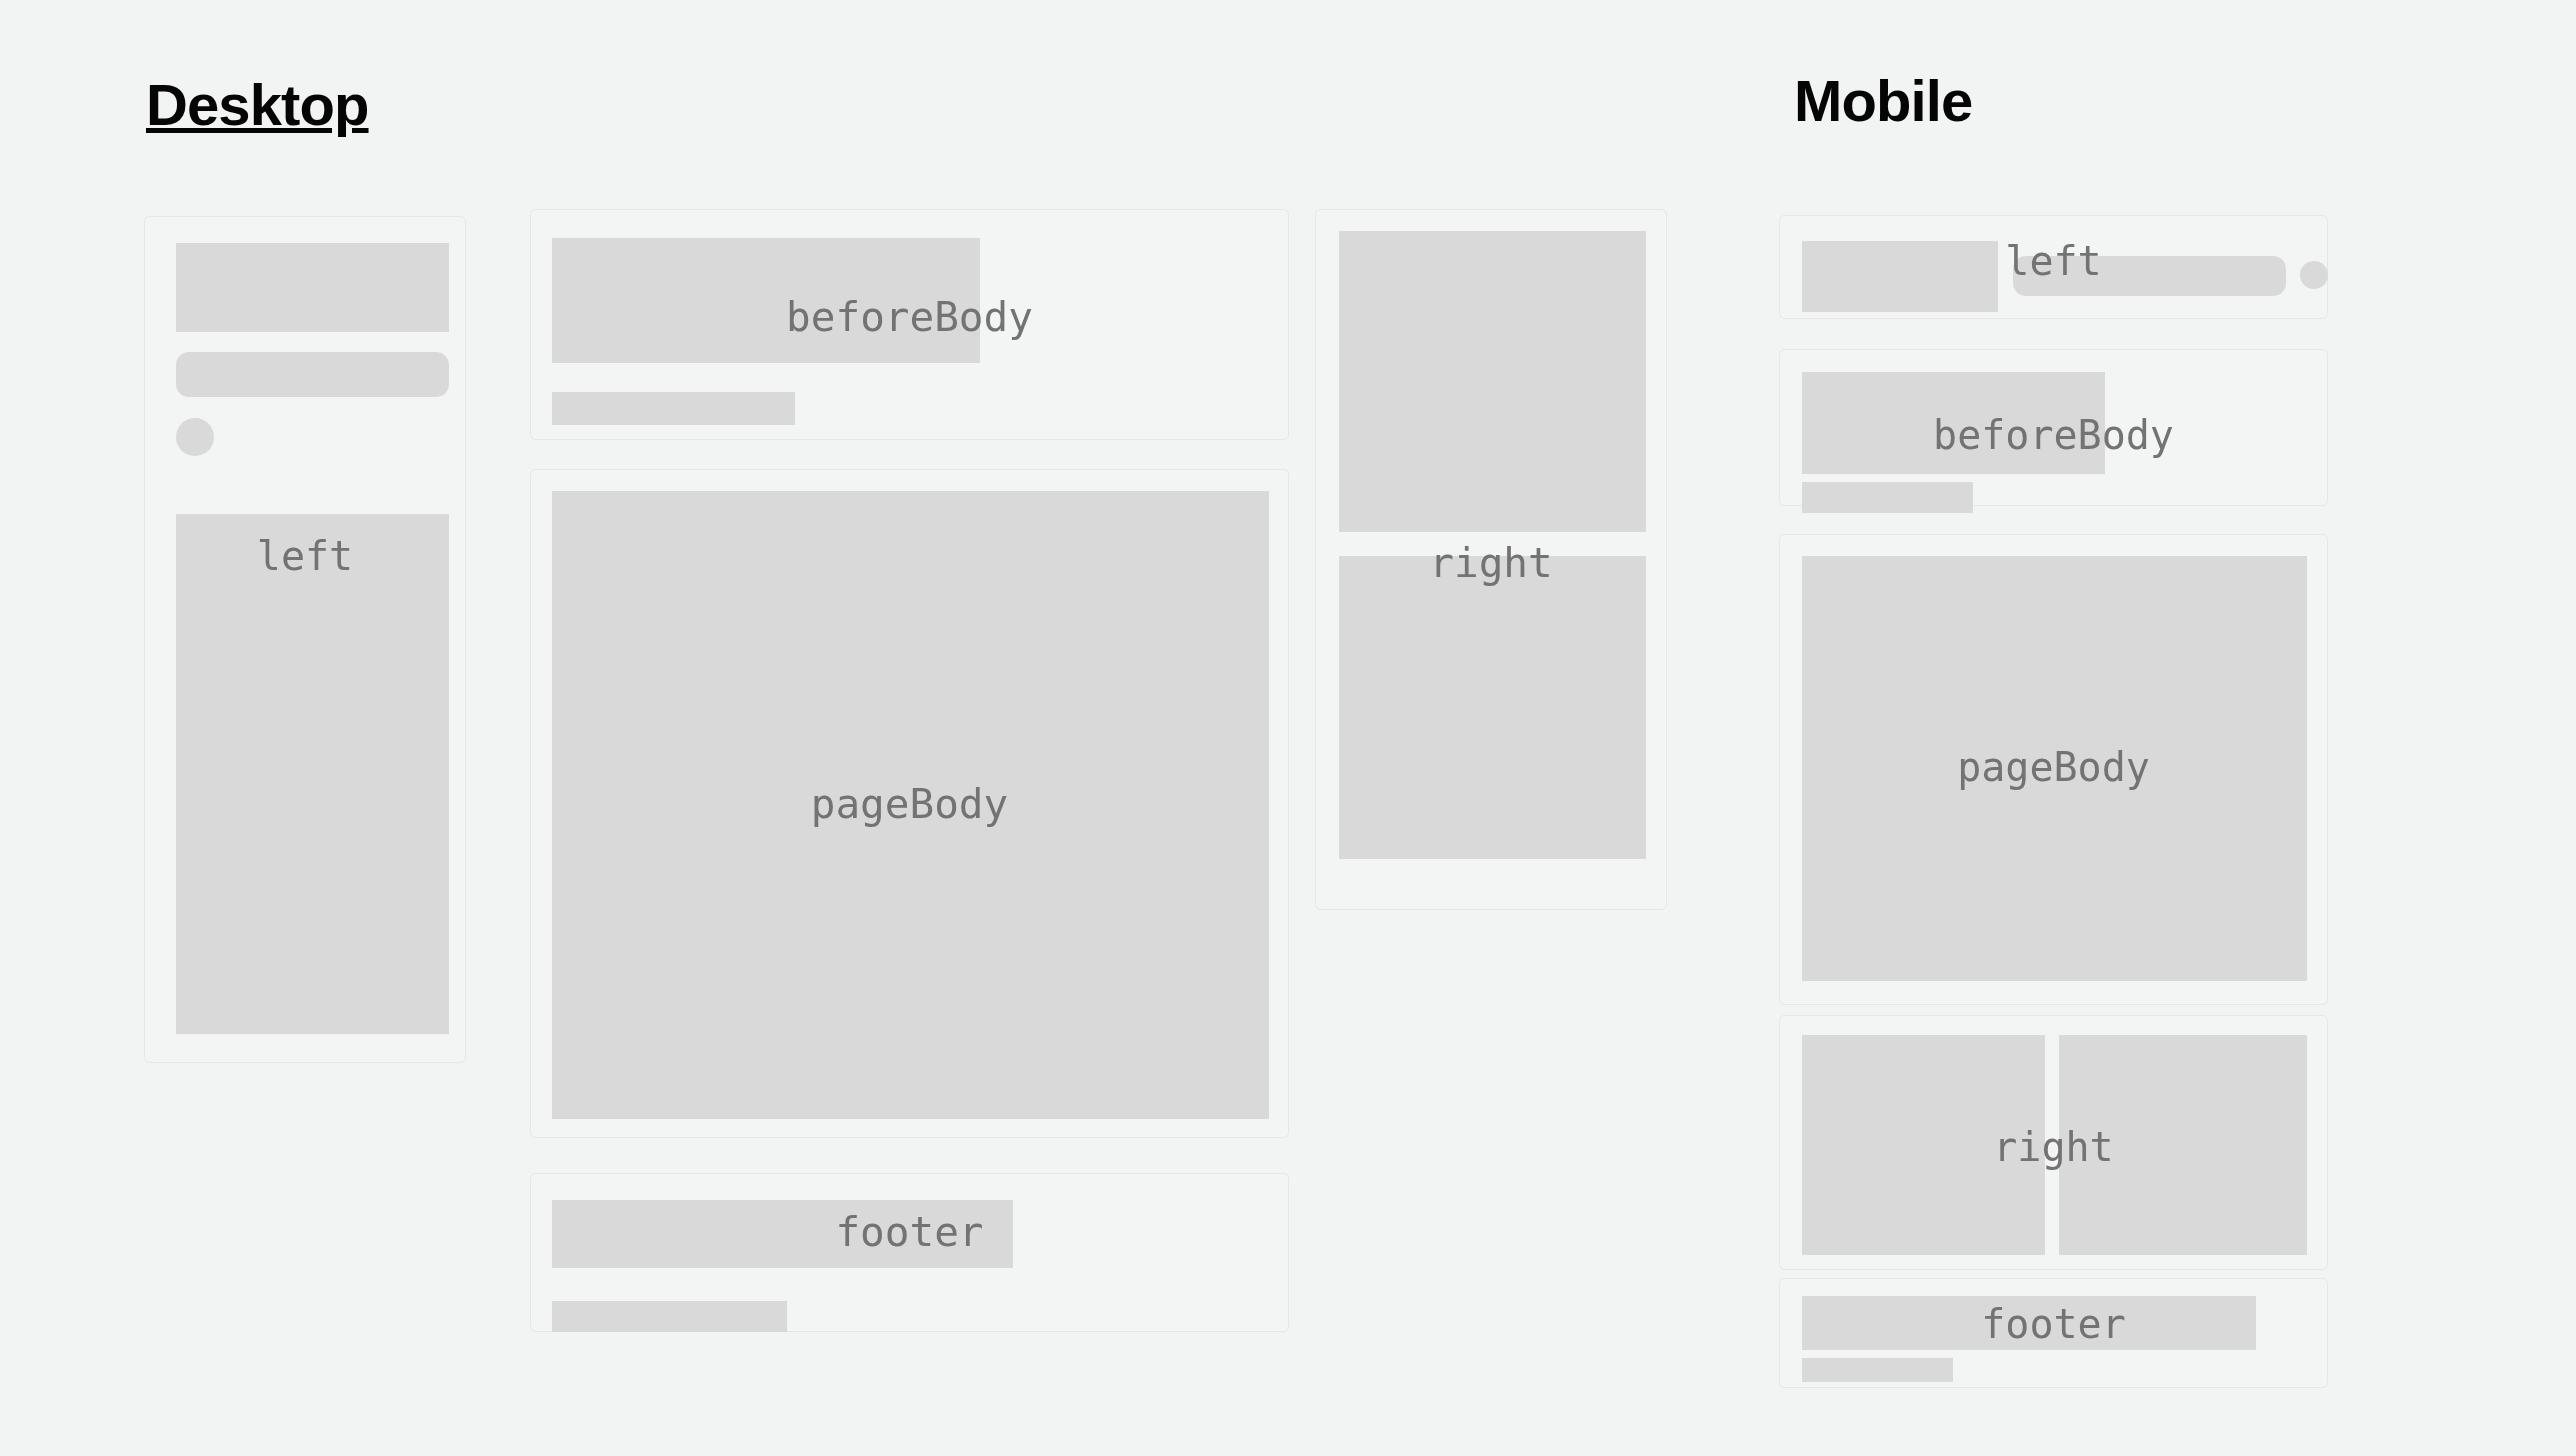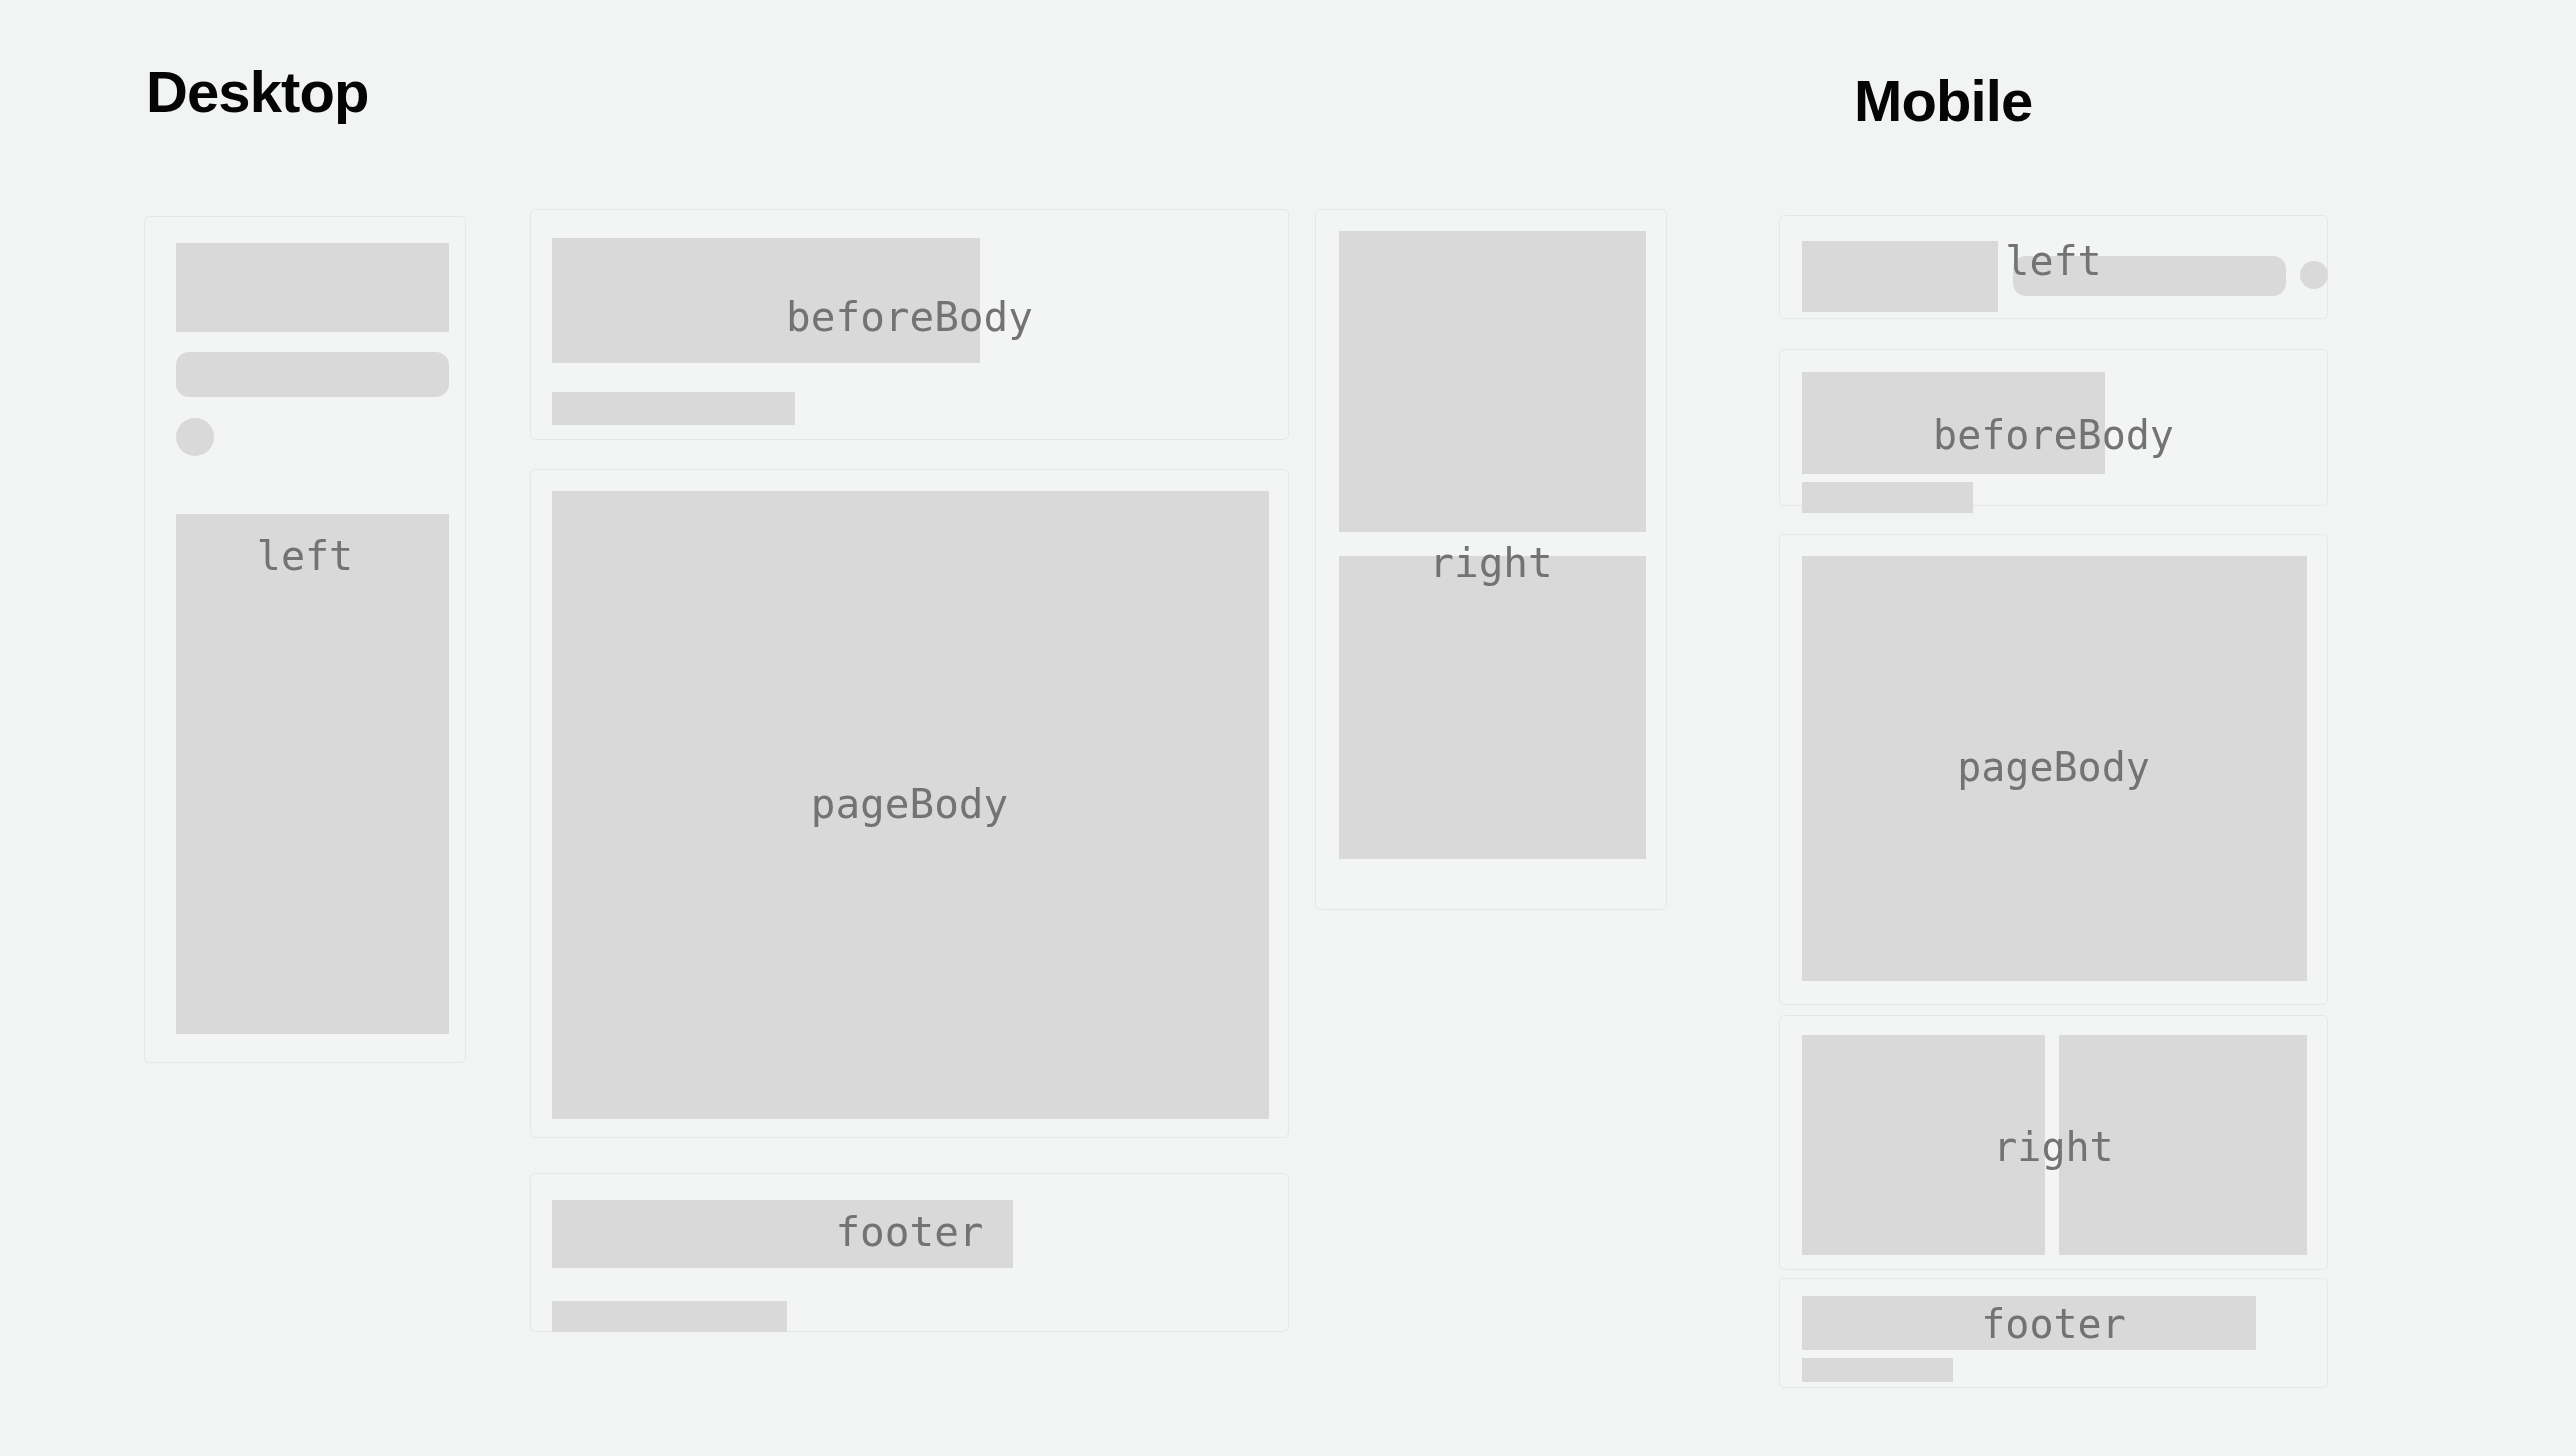--- a/index.html
+++ b/index.html
@@ -21,22 +21,22 @@
   
   .section-title {
     position: absolute;
     font-size: 58px;
     font-weight: bold;
     color: #050505;
     letter-spacing: -0.9px;
     line-height: 1;
     white-space: nowrap;
   }
-  #desktop-title { left: 146px; top: 63px; }
-  #mobile-title  { left: 1854px; top: 72px; }
+  #desktop-title { left: 146px; top: 76px; text-decoration: underline; }
+  #mobile-title  { left: 1794px; top: 72px; }
 
   
   .panel {
     position: absolute;
     background: #f3f4f4;
     border: 1.9px solid #e5e6e6;
     border-radius: 5.6px;
   }
 
   

